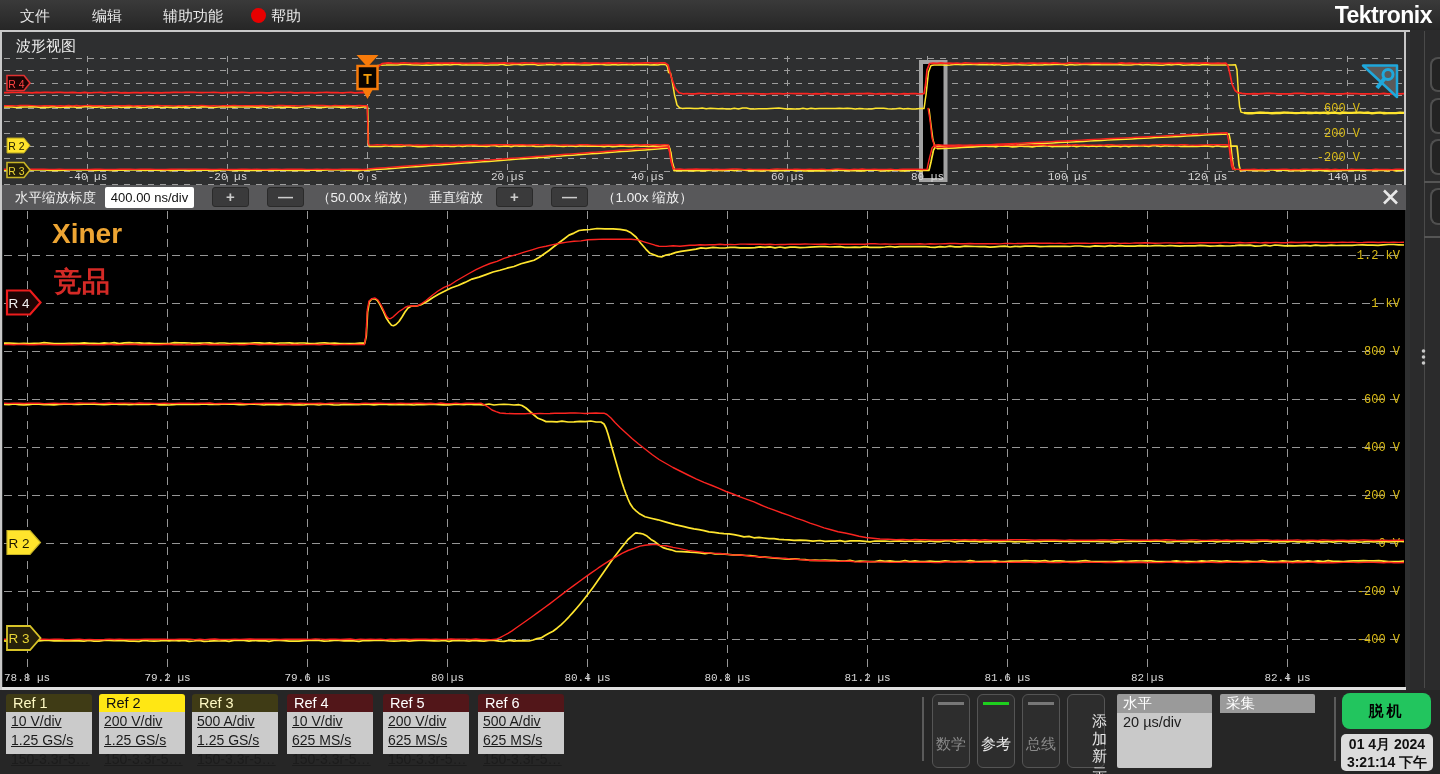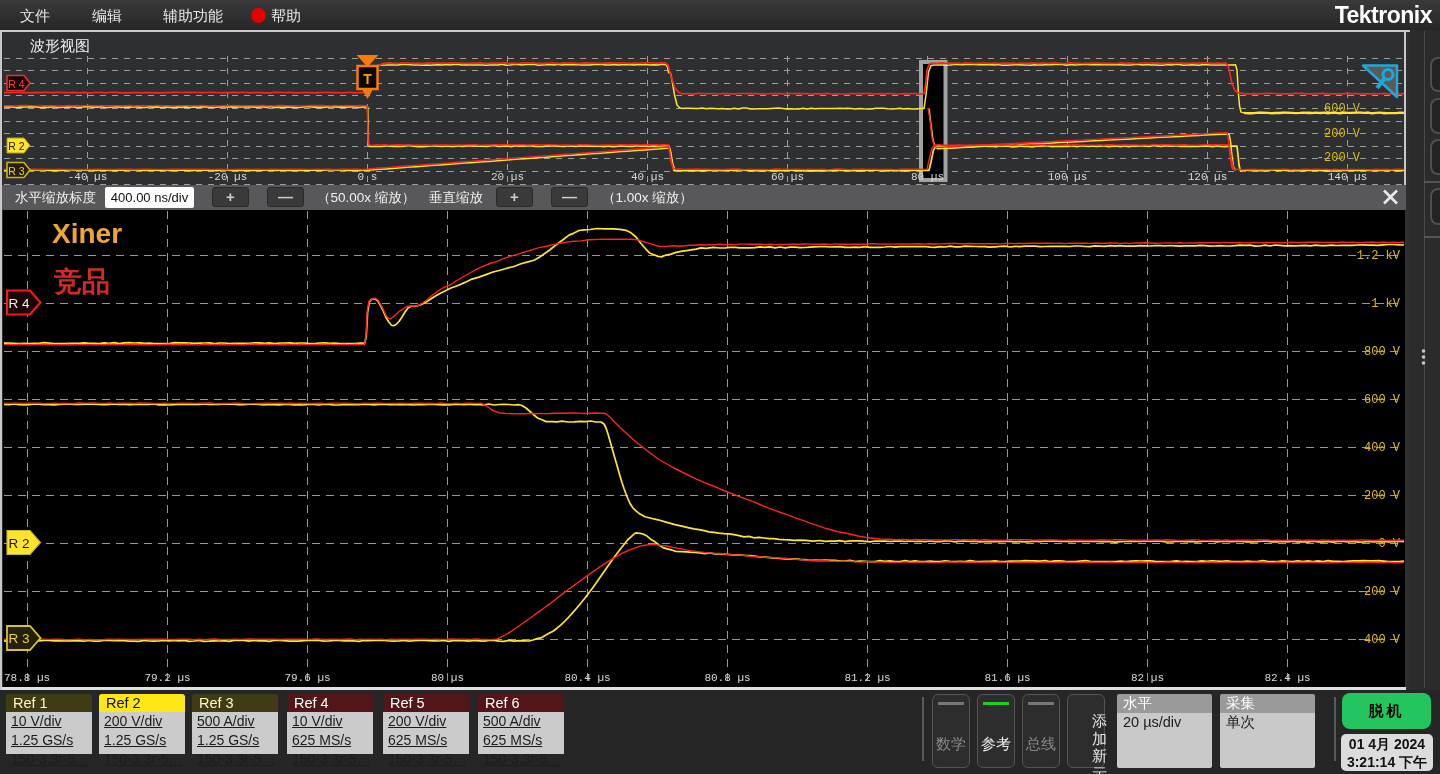--- a/index.html
+++ b/index.html
@@ -1,21 +1,21 @@
 <!DOCTYPE html>
 <html><head><meta charset="utf-8"><style>
 * { margin:0; padding:0; box-sizing:border-box; }
 body { width:1440px; height:774px; overflow:hidden; background:#262626;
   font-family:"Liberation Sans",sans-serif; position:relative; }
 #menubar { position:absolute; left:0; top:0; width:1440px; height:30px;
   background:linear-gradient(#3a3a3a,#262626); color:#e8e8e8; font-size:15px; }
 .mi { position:absolute; top:7px; }
 #panel { position:absolute; left:0; top:30px; width:1410px; height:660px;
   background:#2e2f30; border-top:2px solid #c9c9c9; border-left:2px solid #c9c9c9; }
-#ptitle { position:absolute; left:28px; top:5px; color:#f0f0f0; font-size:15px; }
+#ptitle { position:absolute; left:14px; top:5px; color:#f0f0f0; font-size:15px; }
 #zoombar { position:absolute; left:2px; top:185px; width:1404px; height:25px;
   background:#58585a; color:#f0f0f0; font-size:13.5px; }
 .zlab { position:absolute; top:4px; }
 .zbtn { position:absolute; top:2px; width:37px; height:20px; background:#3a3a3b;
   border:1px solid #2a2a2a; border-radius:3px; color:#cccccc; text-align:center;
   font-size:15px; line-height:17px; font-weight:bold; }
 #zinput { position:absolute; left:103px; top:2px; width:89px; height:21px;
   background:#ffffff; border-radius:2px; color:#111; font-size:13px;
   text-align:center; line-height:21px; }
 #mainblack { position:absolute; left:3px; top:210px; width:1402px; height:477px; background:#000; }
@@ -264,17 +264,16 @@
     </div>
  <div class="sqbtn" style="left:1067px; color:#e8e8e8;padding-left:24px;">
       <div style="margin-top:17px; line-height:17.5px">添加<br>新示<br>波器</div>
     </div>
  <div class="panel2" style="left:1117px">
       <div class="p2head">水平</div>
       <div class="p2body">20 µs/div</div>
     </div>
  <div class="panel2" style="left:1220px">
       <div class="p2head">采集</div>
-      <div class="p2body">单次</div>
     </div>
  <div class="vsep" style="left:1334px"></div>
  <div id="offbtn">脱机</div>
  <div id="dtbox">01 4月 2024<br>3:21:14 下午</div>
 </div>
 </body></html>

